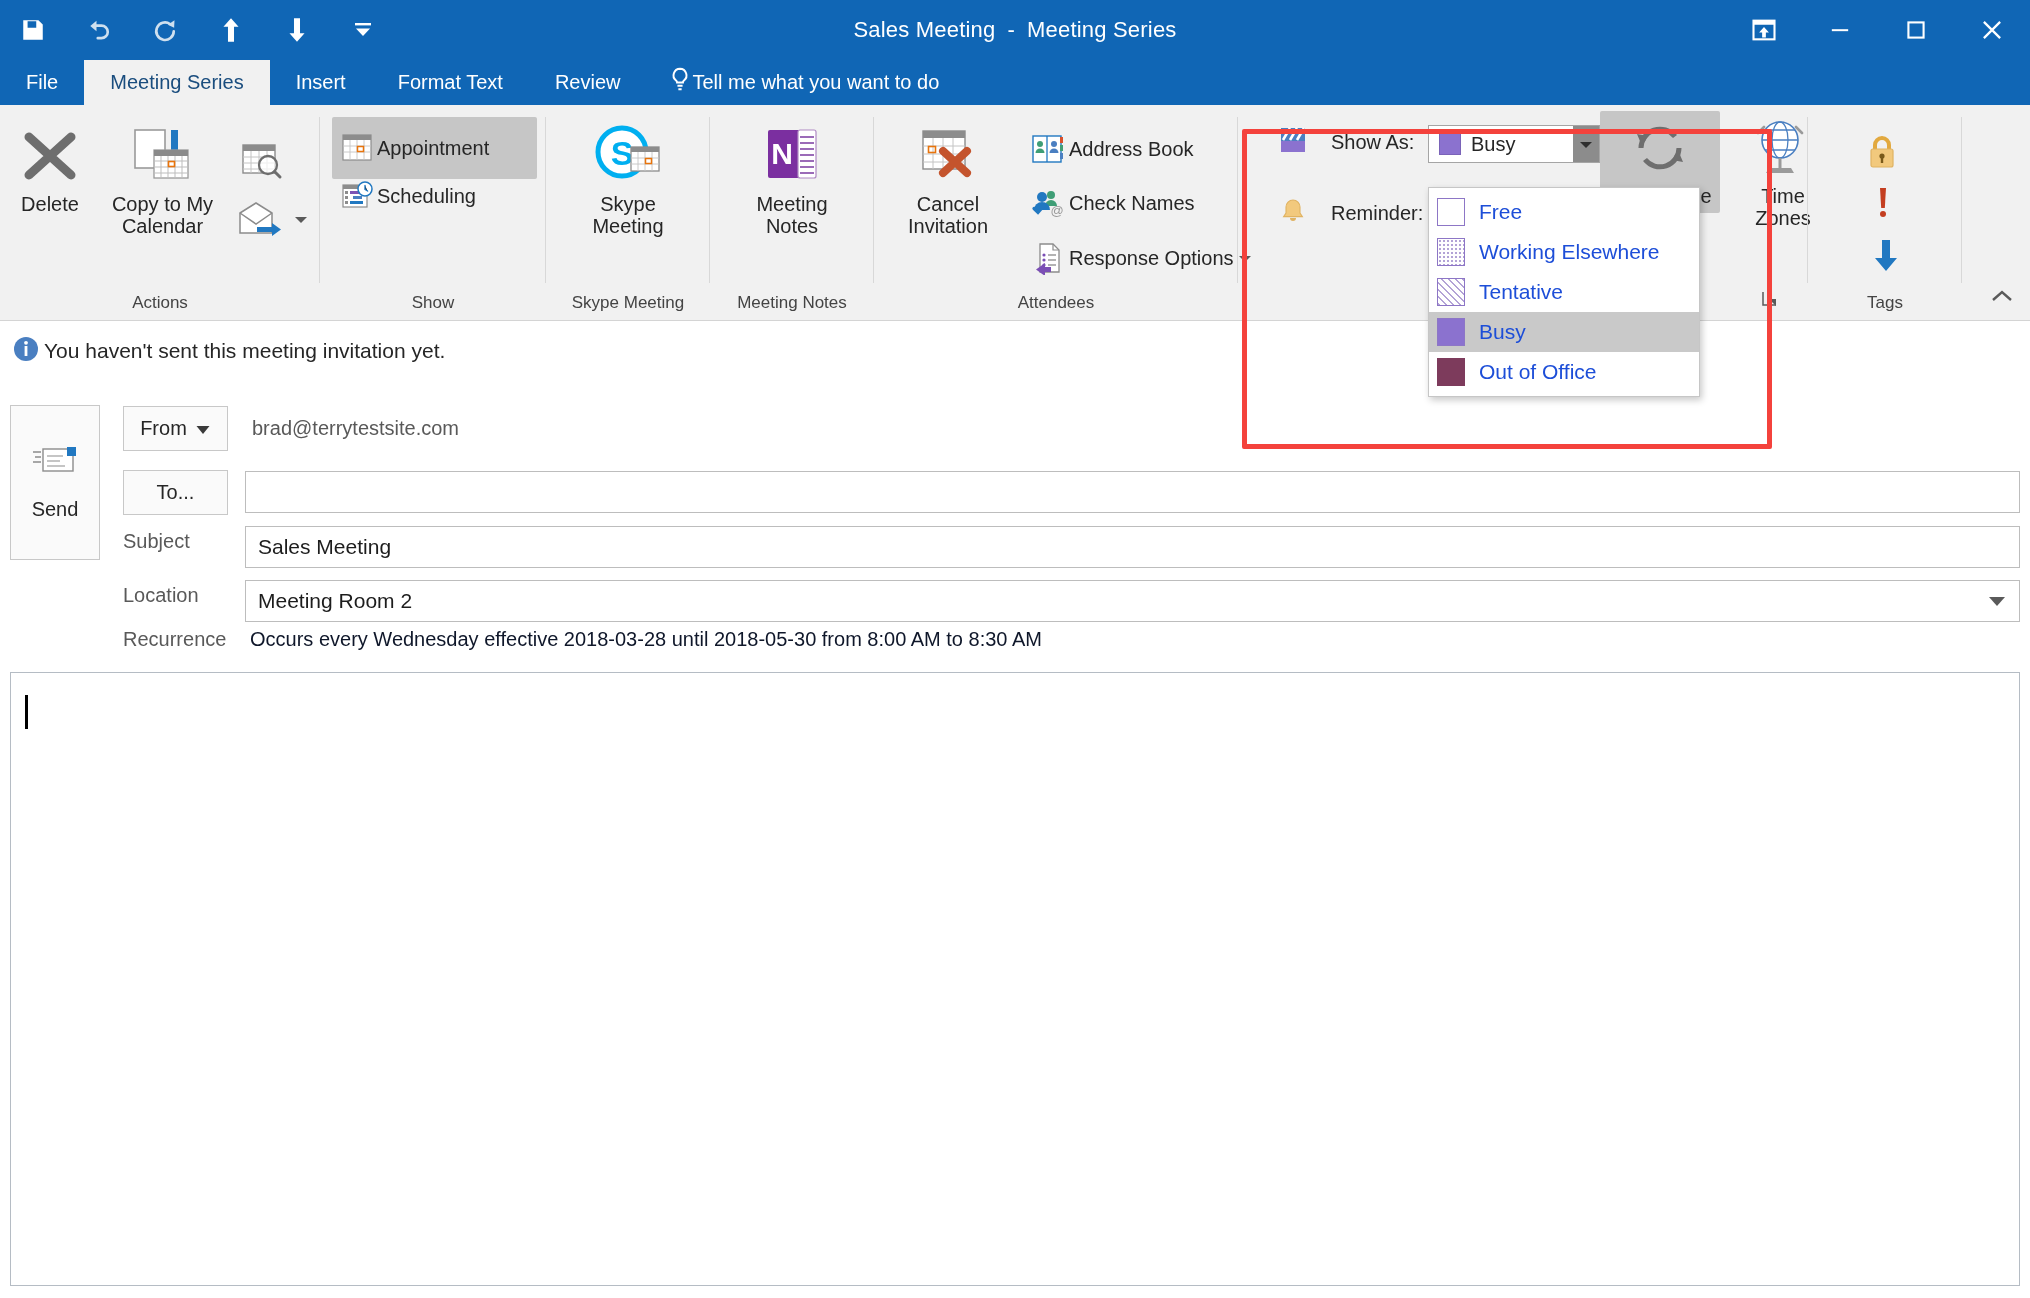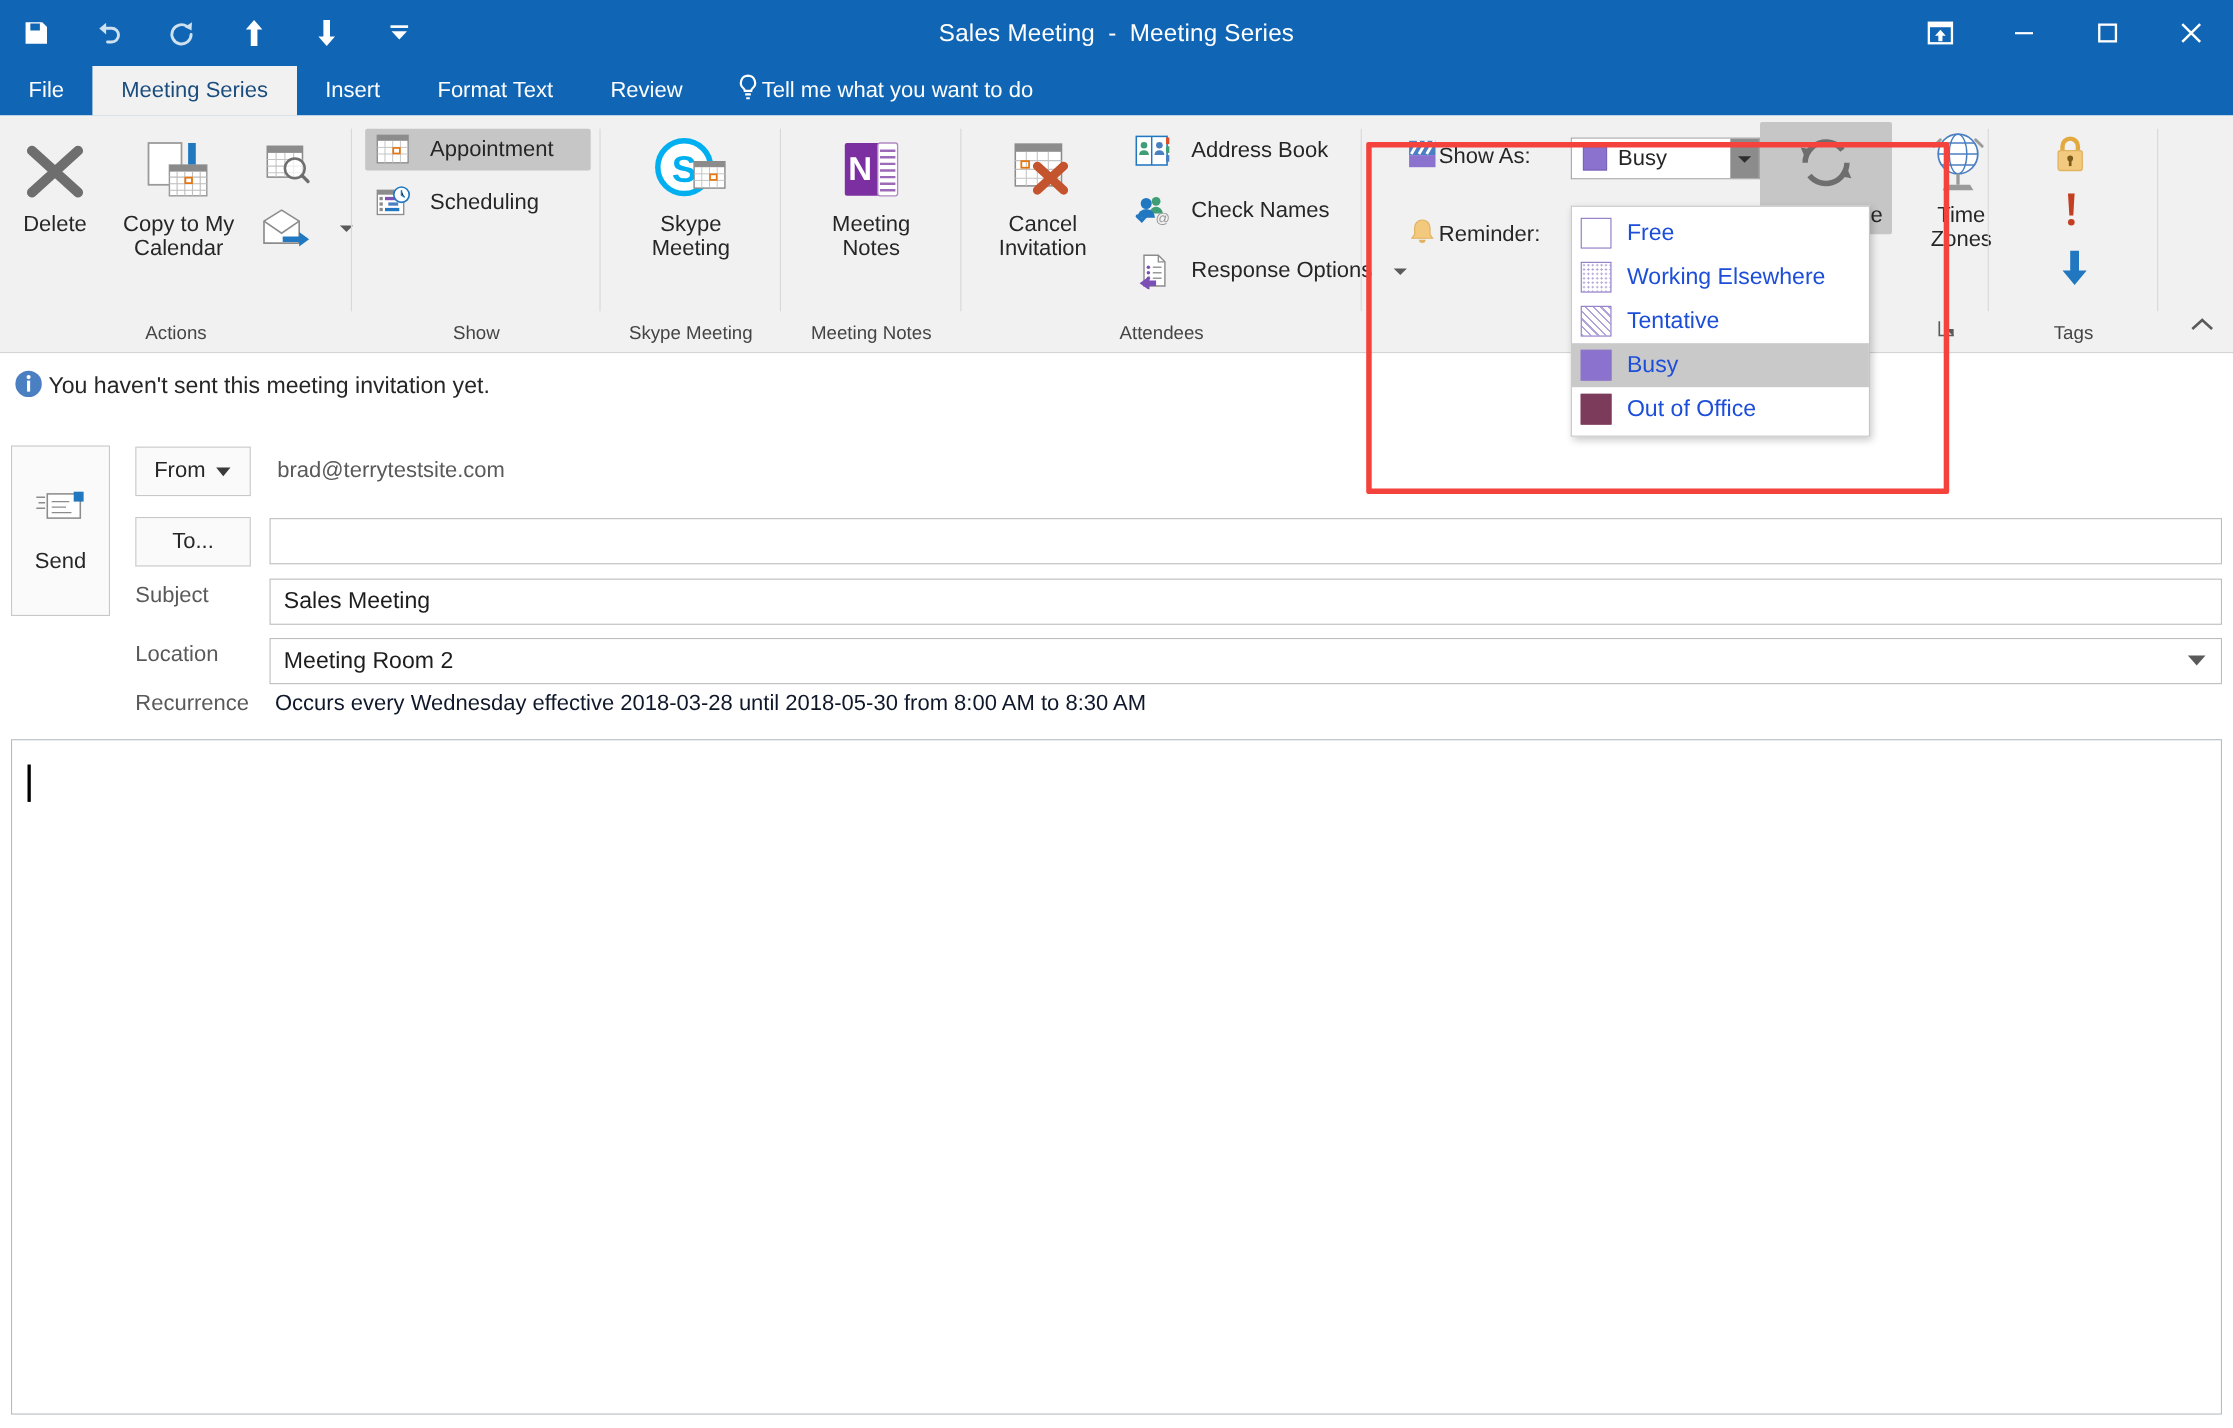--- a/index.html
+++ b/index.html
@@ -65,31 +65,31 @@
   }
 
   .bigbtn {
     position:absolute; display:flex; flex-direction:column; align-items:center;
     cursor:pointer; padding:6px 8px; border-radius:2px;
   }
   .bigbtn .ico { height:62px; display:flex; align-items:center; justify-content:center; }
   .bigbtn .lbl { font-size:20px; color:#262626; text-align:center; line-height:1.12; margin-top:6px; white-space:pre-line; }
 
   .smallbtn {
-    position:absolute; display:flex; align-items:center; gap:18px;
-    cursor:pointer; padding:4px 9px; border-radius:2px; white-space:nowrap;
+    position:absolute; display:flex; align-items:center; gap:4px;
+    cursor:pointer; padding:16px 9px; border-radius:2px; white-space:nowrap;
   }
   .smallbtn.sel { background:#c6c6c6; }
   .smallbtn .lbl { font-size:20px; color:#262626; }
   .smallbtn .ico { display:flex; align-items:center; justify-content:center; }
 
   .dialoglauncher { position:absolute; width:22px; height:22px; cursor:pointer; }
 
   
-  .optrow { position:absolute; display:flex; align-items:center; gap:2px; white-space:nowrap; }
+  .optrow { position:absolute; display:flex; align-items:center; gap:25px; white-space:nowrap; }
   .optrow .olabel { font-size:20px; color:#262626; }
   .combo {
     display:flex; align-items:stretch; height:38px; border:1px solid #a5a5a5;
     background:#ffffff; cursor:pointer; min-width:165px;
   }
   .combo .cval { display:flex; align-items:center; gap:10px; padding:0 10px; flex:1; font-size:20px; color:#262626; }
   .combo .carrow { width:26px; background:#8c8c8c; display:flex; align-items:center; justify-content:center; }
   .swatch { width:22px; height:22px; border:1px solid #7a63b8; display:inline-block; }
 
   

